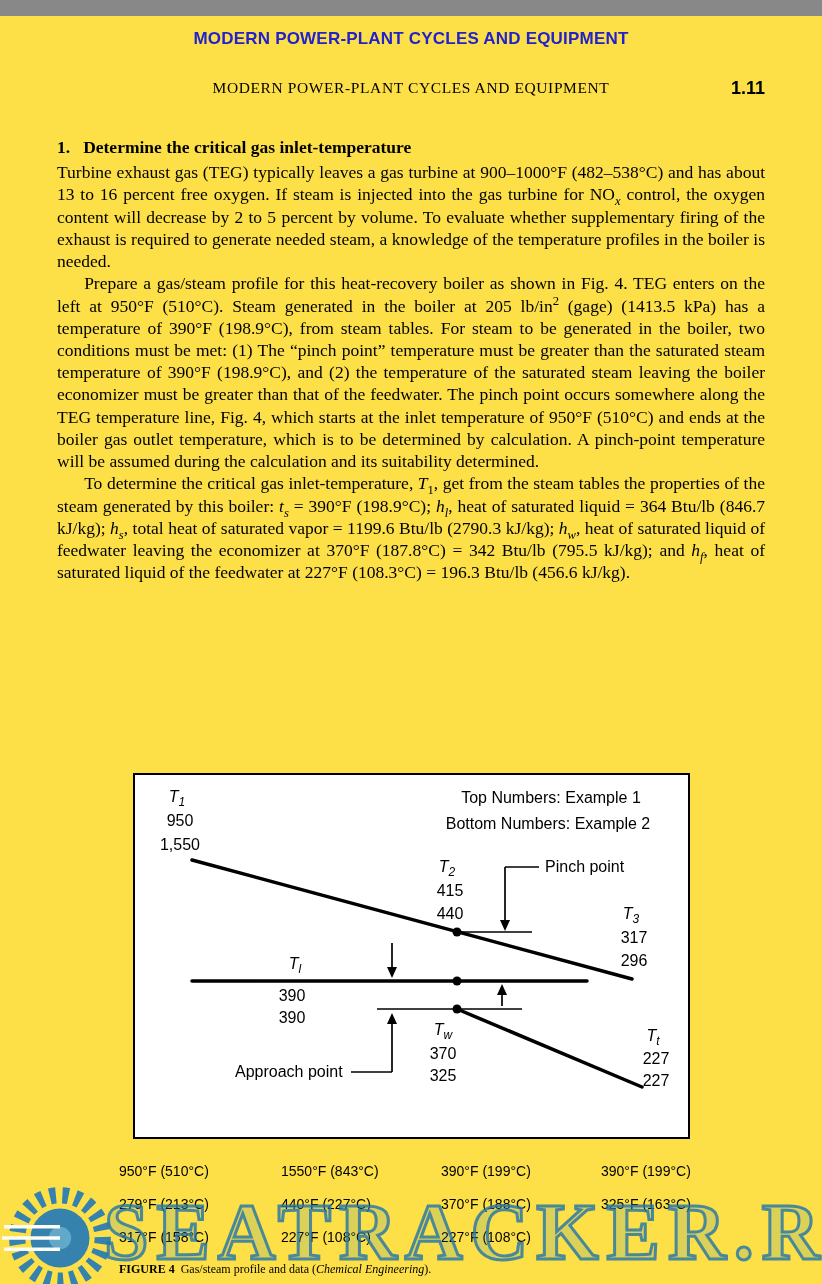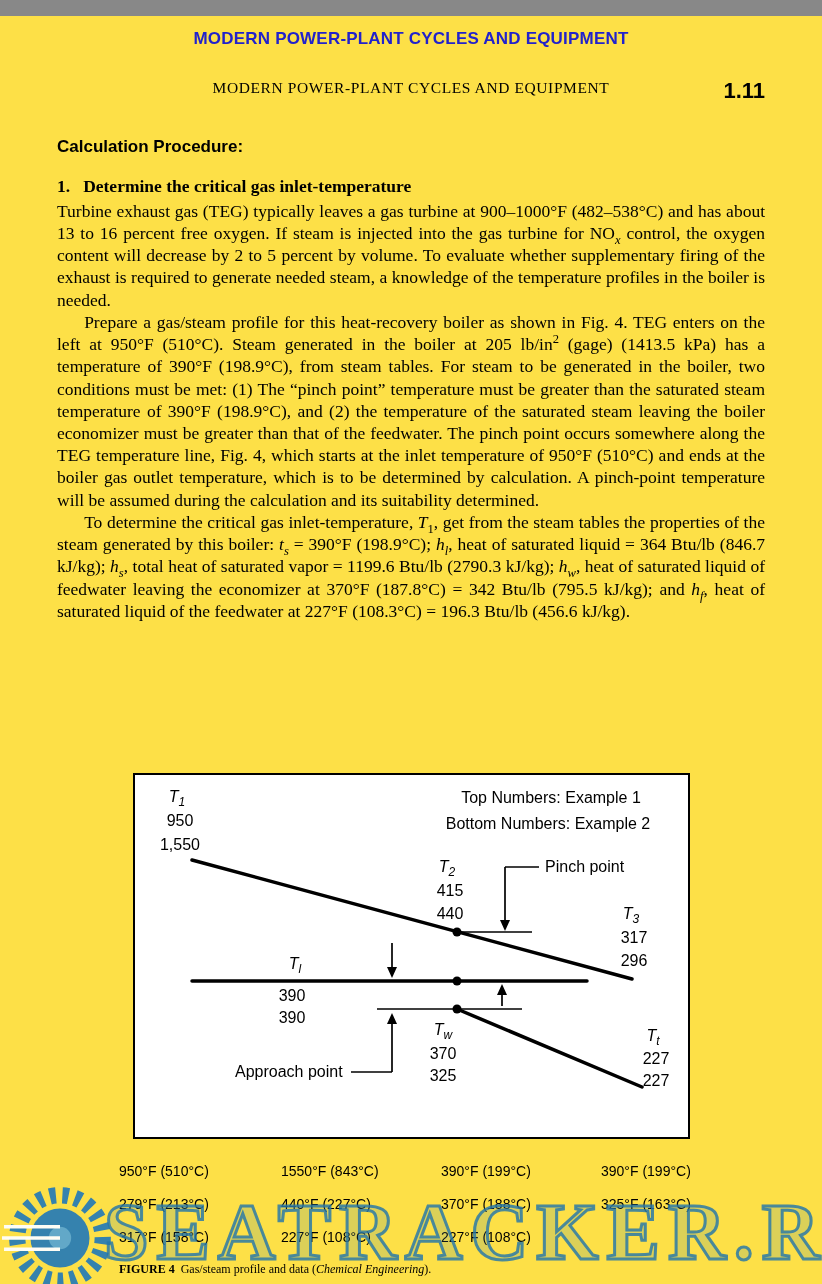--- a/index.html
+++ b/index.html
@@ -6,21 +6,21 @@
   .page{position:relative;width:822px;height:1284px;background:#fde047;margin:16px auto;
         font-family:"Liberation Serif",serif;color:#000;overflow:hidden;}
 
   .top-link{position:absolute;top:13px;left:0;width:100%;text-align:center;
             font-family:"Liberation Sans",sans-serif;font-weight:bold;font-size:17px;
             color:#2222cc;letter-spacing:.2px;}
 
   .running-head{position:absolute;top:63px;left:57px;right:57px;height:22px;}
   .running-title{display:block;text-align:center;font-size:15.5px;letter-spacing:.6px;}
   .page-number{position:absolute;right:0;top:-1px;font-family:"Liberation Sans",sans-serif;
-               font-weight:bold;font-size:22px;}
+               font-weight:bold;font-size:18px;}
 
   .body-text{position:absolute;top:120px;left:57px;width:708px;font-size:17.5px;
              line-height:1.27;text-align:justify;}
   .calc-heading{font-family:"Liberation Sans",sans-serif;font-size:17px;font-weight:bold;margin:0 0 17px 0;}
   .step-heading{font-size:17.5px;margin:0 0 3px 0;}
   .step-num{font-weight:bold;margin-right:13px;}
   .step-title{font-weight:bold;}
   .para{margin:0;}
   .para.indent{text-indent:1.55em;}
   sub,sup{font-size:72%;line-height:0;}
@@ -52,21 +52,20 @@
 <div class="page">
 
   <div class="top-link">MODERN POWER-PLANT CYCLES AND EQUIPMENT</div>
 
   <div class="running-head">
     <span class="running-title">MODERN POWER-PLANT CYCLES AND EQUIPMENT</span>
     <span class="page-number">1.11</span>
   </div>
 
   <div class="body-text">
-    <h2 class="calc-heading">Calculation Procedure:</h2>
     <div class="step-heading">
       <span class="step-num">1.</span><span class="step-title">Determine the critical gas inlet-temperature</span>
     </div>
     <p class="para">Turbine exhaust gas (TEG) typically leaves a gas turbine at 900–1000°F (482–538°C) and has about 13 to 16 percent free oxygen. If steam is injected into the gas turbine for NO<sub><i>x</i></sub> control, the oxygen content will decrease by 2 to 5 percent by volume. To evaluate whether supplementary firing of the exhaust is required to generate needed steam, a knowledge of the temperature profiles in the boiler is needed.</p>
     <p class="para indent">Prepare a gas/steam profile for this heat-recovery boiler as shown in Fig. 4. TEG enters on the left at 950°F (510°C). Steam generated in the boiler at 205 lb/in<sup>2</sup> (gage) (1413.5 kPa) has a temperature of 390°F (198.9°C), from steam tables. For steam to be generated in the boiler, two conditions must be met: (1) The “pinch point” temperature must be greater than the saturated steam temperature of 390°F (198.9°C), and (2) the temperature of the saturated steam leaving the boiler economizer must be greater than that of the feedwater. The pinch point occurs somewhere along the TEG temperature line, Fig. 4, which starts at the inlet temperature of 950°F (510°C) and ends at the boiler gas outlet temperature, which is to be determined by calculation. A pinch-point temperature will be assumed during the calculation and its suitability determined.</p>
     <p class="para indent">To determine the critical gas inlet-temperature, <i>T</i><sub>1</sub>, get from the steam tables the properties of the steam generated by this boiler: <i>t<sub>s</sub></i> = 390°F (198.9°C); <i>h<sub>l</sub></i>, heat of saturated liquid = 364 Btu/lb (846.7 kJ/kg); <i>h<sub>s</sub></i>, total heat of saturated vapor = 1199.6 Btu/lb (2790.3 kJ/kg); <i>h<sub>w</sub></i>, heat of saturated liquid of feedwater leaving the economizer at 370°F (187.8°C) = 342 Btu/lb (795.5 kJ/kg); and <i>h<sub>f</sub></i>, heat of saturated liquid of the feedwater at 227°F (108.3°C) = 196.3 Btu/lb (456.6 kJ/kg).</p>
   </div>
 
   <div class="figure-box">
     <svg class="fig" viewBox="0 0 553 362">

